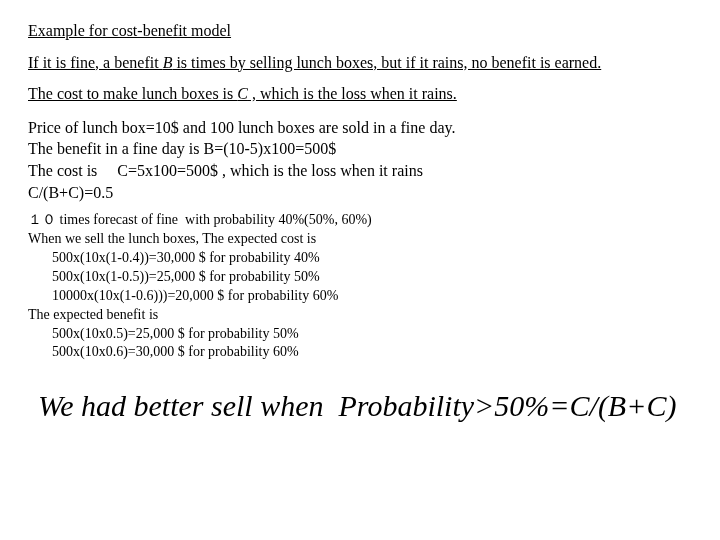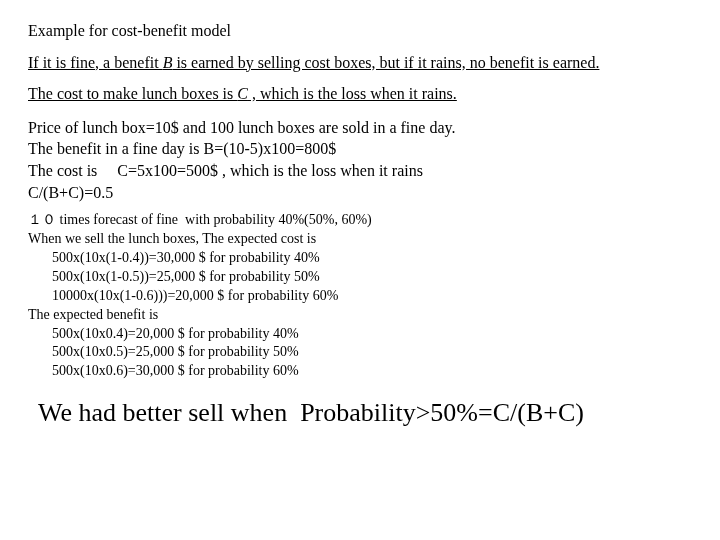--- a/index.html
+++ b/index.html
@@ -8,71 +8,72 @@
     width: 720px;
     height: 540px;
     box-sizing: border-box;
     font-family: "Times New Roman", Times, serif;
     font-size: 16px;
     line-height: 1.35;
     color: #000;
     background: #fff;
   }
   .title {
+    text-decoration: underline;
     margin-bottom: 10px;
   }
   .para-underline {
     text-decoration: underline;
     margin-bottom: 10px;
   }
   .italic-var { font-style: italic; }
   .plain-block {
     margin-bottom: 8px;
     margin-top: 12px;
   }
   .plain-block div { line-height: 1.35; }
   .cost-list {
     font-size: 14px;
     line-height: 1.35;
     font-family: Liberation Serif, serif;
   }
   .indent { padding-left: 24px; }
   .conclusion {
-    font-size: 26px;
-    margin-top: 14px;
+    font-size: 30px;
+    margin-top: 24px;
     padding-left: 10px;
+    font-style: italic;
   }
 </style>
 </head>
 <body>
 
 <div class="title">Example for cost-benefit model</div>
 
 <div class="para-underline">
-  <span>If it is fine, a benefit </span><span class="italic-var">B</span><span> is earned by selling cost boxes, but if it rains, no benefit is earned.</span>
+  <span>If it is fine, a benefit </span><span class="italic-var">B</span><span> is times by selling lunch boxes, but if it rains, no benefit is earned.</span>
 </div>
 
 <div class="para-underline">
   <span>The cost to make lunch boxes is </span><span class="italic-var">C</span><span> , which is the loss when it rains.</span>
 </div>
 
 <div class="plain-block">
   <div>Price of lunch box=10$ and 100 lunch boxes are sold in a fine day.</div>
-  <div>The benefit in a fine day is B=(10-5)x100=800$</div>
+  <div>The benefit in a fine day is B=(10-5)x100=500$</div>
   <div>The cost is  C=5x100=500$ , which is the loss when it rains</div>
   <div>C/(B+C)=0.5</div>
 </div>
 
 <div class="cost-list">
   <div>
     <span>１０ times forecast of fine with probability </span><span>40%(</span><span>50%, 60%)</span>
   </div>
   <div>When we sell the lunch boxes, The expected cost is</div>
   <div class="indent">500x(10x(1-0.4))=30,000 $ for probability 40%</div>
   <div class="indent">500x(10x(1-0.5))=25,000 $ for probability 50%</div>
   <div class="indent">10000x(10x(1-0.6)))=20,000 $ for probability 60%</div>
   <div>The expected benefit is</div>
-  <div class="indent">500x(10x0.4)=20,000 $ for probability 40%</div>
   <div class="indent">500x(10x0.5)=25,000 $ for probability 50%</div>
   <div class="indent">500x(10x0.6)=30,000 $ for probability 60%</div>
 </div>
 
 <div class="conclusion">We had better sell when Probability&gt;50%=C/(B+C)</div>
 
 </body></html>

